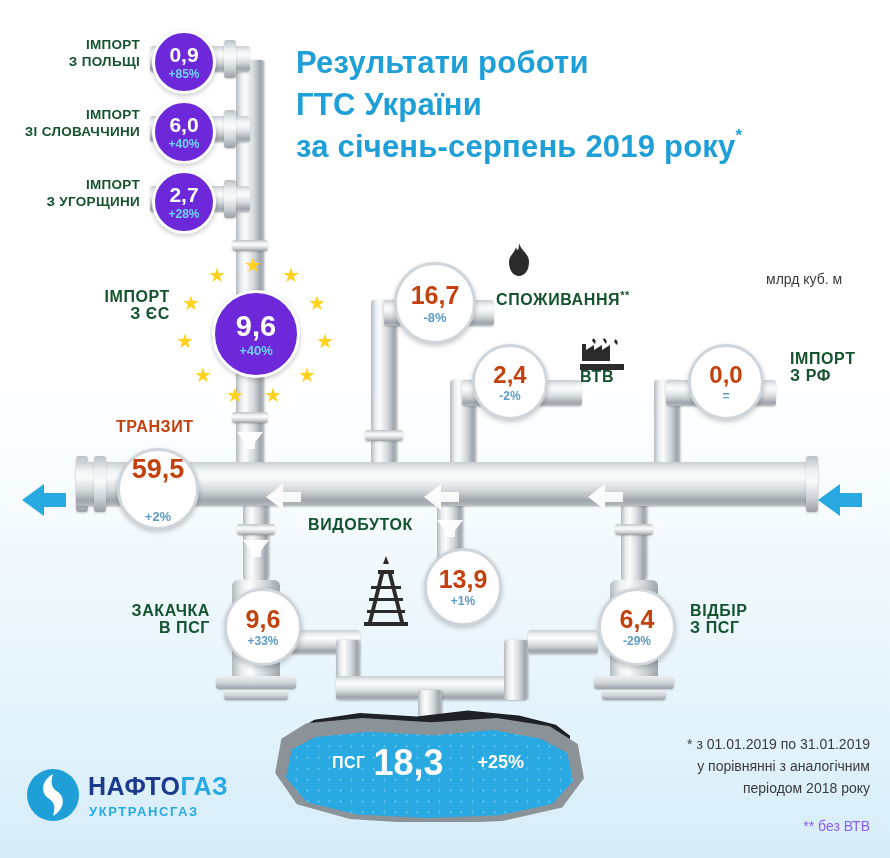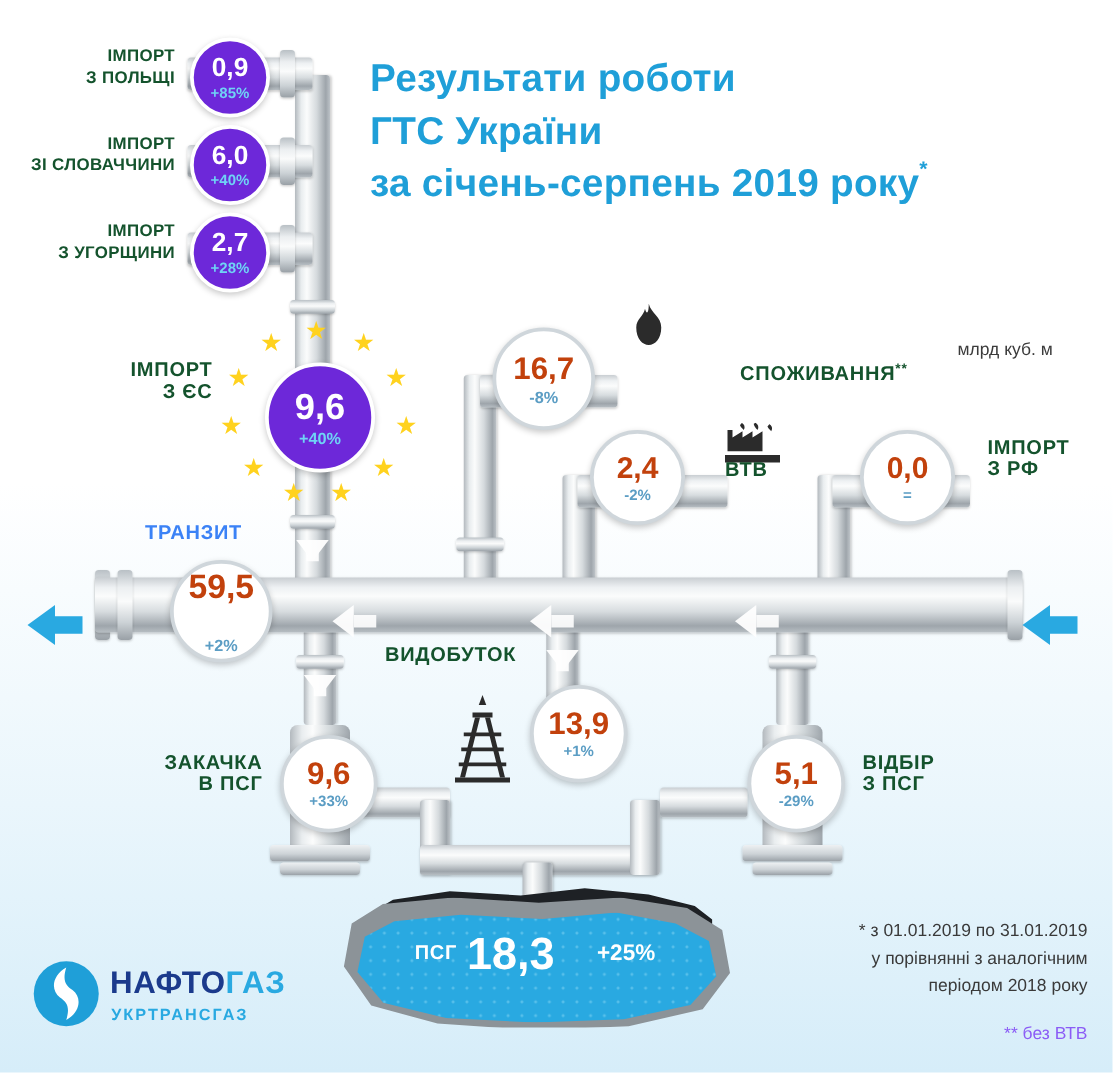--- a/index.html
+++ b/index.html
@@ -17,21 +17,21 @@
     letter-spacing:.2px;
   }
   .title .l2{display:block;}
   .title .star{font-size:17px;vertical-align:super;color:#1f9fd8;}
 
   .units{position:absolute;left:766px;top:227px;font-size:14px;color:#3b3b3b;margin-top:44px;}
 
   .lbl{position:absolute;font-size:13.5px;font-weight:bold;color:#14532d;line-height:17px;text-align:right;letter-spacing:.3px;}
   .lbl-l{text-align:left;}
   .lbl-big{font-size:16px;letter-spacing:.6px;}
-  .lbl-blue{color:#3b82f6;}
+  .lbl-blue{color:#c2410c;}
 
   
   .pipe-h{
     position:absolute;border-radius:3px;
     background:linear-gradient(180deg,#c9ced2 0%,#eef1f3 18%,#fbfcfc 34%,#d7dcdf 62%,#9ea5ab 88%,#b7bec3 100%);
     box-shadow:0 1px 2px rgba(0,0,0,.18);
   }
   .pipe-v{
     position:absolute;border-radius:3px;
     background:linear-gradient(90deg,#b3b9be 0%,#e9edef 18%,#fbfcfc 34%,#d5dadd 62%,#9ea5ab 88%,#bcc2c7 100%);
@@ -268,21 +268,21 @@
 </div>
 <div class="lbl" style="left:10px;top:176px;width:130px;">
   <span>ІМПОРТ</span><br><span>З УГОРЩИНИ</span>
 </div>
 <div class="lbl lbl-big" style="left:30px;top:288px;width:140px;">
   <span>ІМПОРТ</span><br><span>З ЄС</span>
 </div>
 
 <div class="lbl lbl-l lbl-blue lbl-big" style="left:116px;top:418px;width:160px;text-align:left;">ТРАНЗИТ</div>
 
-<div class="lbl lbl-l lbl-big" style="left:496px;top:287px;width:230px;text-align:right;">
+<div class="lbl lbl-l lbl-big" style="left:496px;top:287px;width:230px;text-align:left;">
   <span>СПОЖИВАННЯ</span><span style="font-size:11px;vertical-align:super;">**</span>
 </div>
 
 <div class="lbl lbl-l lbl-big" style="left:580px;top:368px;width:120px;text-align:left;">ВТВ</div>
 
 <div class="lbl lbl-l lbl-big" style="left:790px;top:350px;width:120px;text-align:left;">
   <span>ІМПОРТ</span><br><span>З РФ</span>
 </div>
 
 <div class="lbl lbl-l lbl-big" style="left:308px;top:516px;width:200px;text-align:left;">ВИДОБУТОК</div>
@@ -306,21 +306,21 @@
 <div class="bub bub-dark" style="left:152px;top:170px;width:58px;height:58px;">
   <span class="v" style="font-size:21px;">2,7</span>
   <span class="d" style="font-size:12px;">+28%</span>
 </div>
 
 <div class="bub bub-dark" style="left:212px;top:290px;width:82px;height:82px;">
   <span class="v" style="font-size:29px;">9,6</span>
   <span class="d" style="font-size:13px;">+40%</span>
 </div>
 
-<div class="bub bub-white" style="left:136px;top:448px;width:76px;height:76px;gap:24px;">
+<div class="bub bub-white" style="left:117px;top:448px;width:76px;height:76px;gap:24px;">
   <span class="v" style="font-size:27px;">59,5</span>
   <span class="d" style="font-size:13px;">+2%</span>
 </div>
 
 <div class="bub bub-white" style="left:394px;top:262px;width:76px;height:76px;">
   <span class="v" style="font-size:25px;">16,7</span>
   <span class="d" style="font-size:13px;">-8%</span>
 </div>
 
 <div class="bub bub-white" style="left:472px;top:344px;width:70px;height:70px;">
@@ -337,21 +337,21 @@
   <span class="v" style="font-size:25px;">13,9</span>
   <span class="d" style="font-size:12px;">+1%</span>
 </div>
 
 <div class="bub bub-white" style="left:224px;top:588px;width:72px;height:72px;">
   <span class="v" style="font-size:25px;">9,6</span>
   <span class="d" style="font-size:12px;">+33%</span>
 </div>
 
 <div class="bub bub-white" style="left:598px;top:588px;width:72px;height:72px;">
-  <span class="v" style="font-size:25px;">5,1</span>
+  <span class="v" style="font-size:25px;">6,4</span>
   <span class="d" style="font-size:12px;">-29%</span>
 </div>
 
 <div class="psg-wrap">
   <div class="psg-rock-dark"></div>
   <div class="psg-rock-grey"></div>
   <div class="psg-gas"></div>
   <div class="psg-label">
     <span class="n">ПСГ</span>
     <span class="b">18,3</span>

